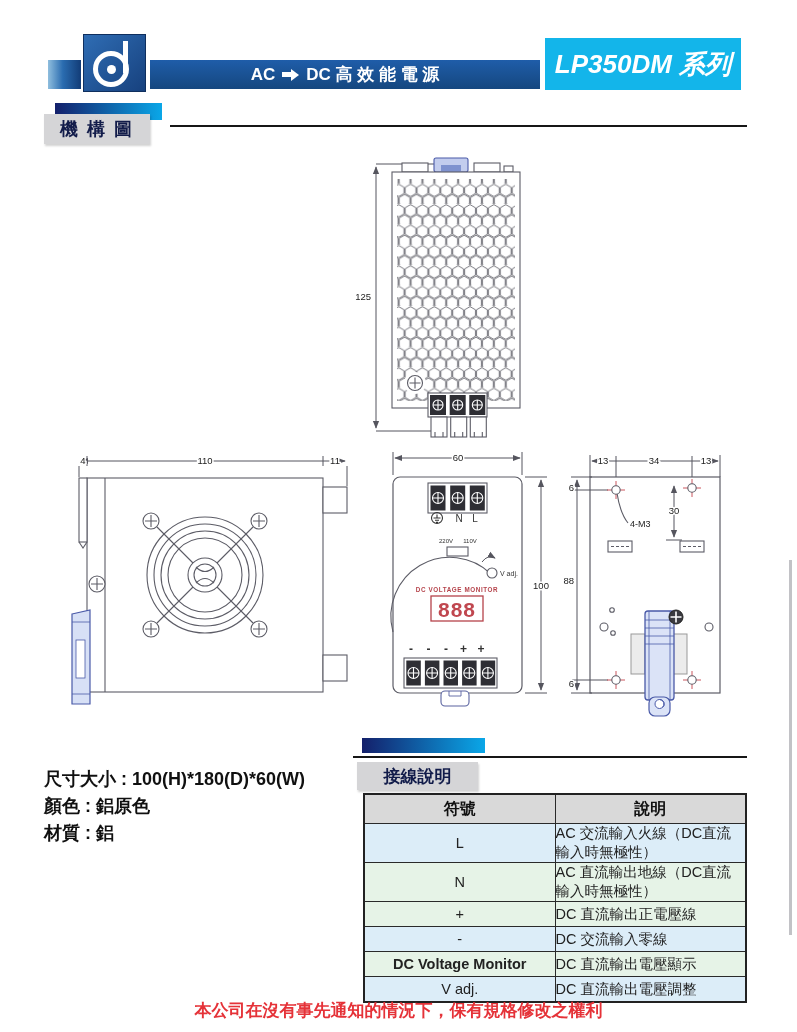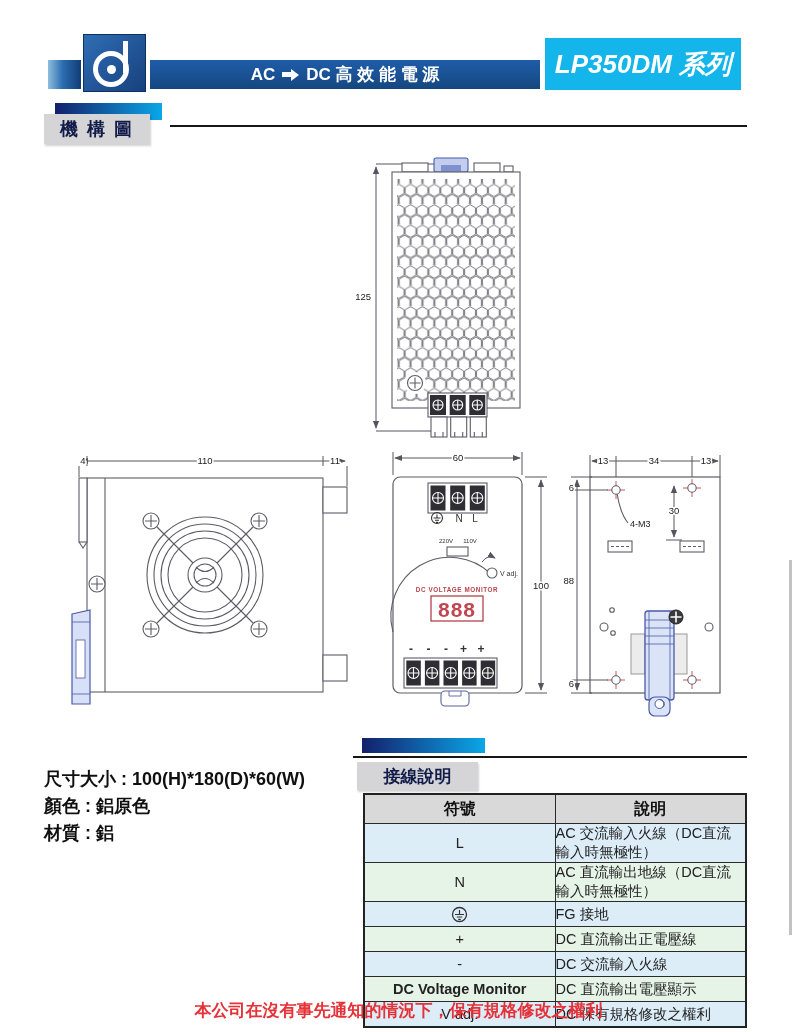--- a/index.html
+++ b/index.html
@@ -332,42 +332,33 @@
     <th>說明</th>
   </tr>
   <tr class="row-blue">
     <td class="sym">L</td>
     <td class="desc">AC 交流輸入火線（DC直流輸入時無極性）</td>
   </tr>
   <tr class="row-green">
     <td class="sym">N</td>
     <td class="desc">AC 直流輸出地線（DC直流輸入時無極性）</td>
   </tr>
-  <tr class="row-blue">
-    <td class="sym">
-      <svg class="fgicon" width="17" height="17" viewBox="0 0 17 17">
-        <circle cx="8.5" cy="8.5" r="7" fill="none" stroke="#333" stroke-width="1.3"></circle>
-        <path d="M8.5,4 V8.5 M4,8.5 H13 M5.8,11 H11.2 M7.2,13.3 H9.8" stroke="#333" stroke-width="1.2" fill="none"></path>
-      </svg>
-    </td>
-    <td class="desc">FG 接地</td>
-  </tr>
   <tr class="row-green">
     <td class="sym">+</td>
     <td class="desc">DC 直流輸出正電壓線</td>
   </tr>
   <tr class="row-blue">
     <td class="sym">-</td>
-    <td class="desc">DC 交流輸入火線</td>
+    <td class="desc">DC 交流輸入零線</td>
   </tr>
   <tr class="row-green">
     <td class="sym sym-small">DC Voltage Monitor</td>
     <td class="desc">DC 直流輸出電壓顯示</td>
   </tr>
   <tr class="row-blue">
     <td class="sym">V adj.</td>
-    <td class="desc">DC 保有規格修改之權利</td>
+    <td class="desc">DC 直流輸出電壓調整</td>
   </tr>
 </tbody>
   </table>
 
 <div class="abs notice">本公司在沒有事先通知的情況下，保有規格修改之權利</div>
 <div class="abs edge-artifact"></div>
 
 </body></html>

